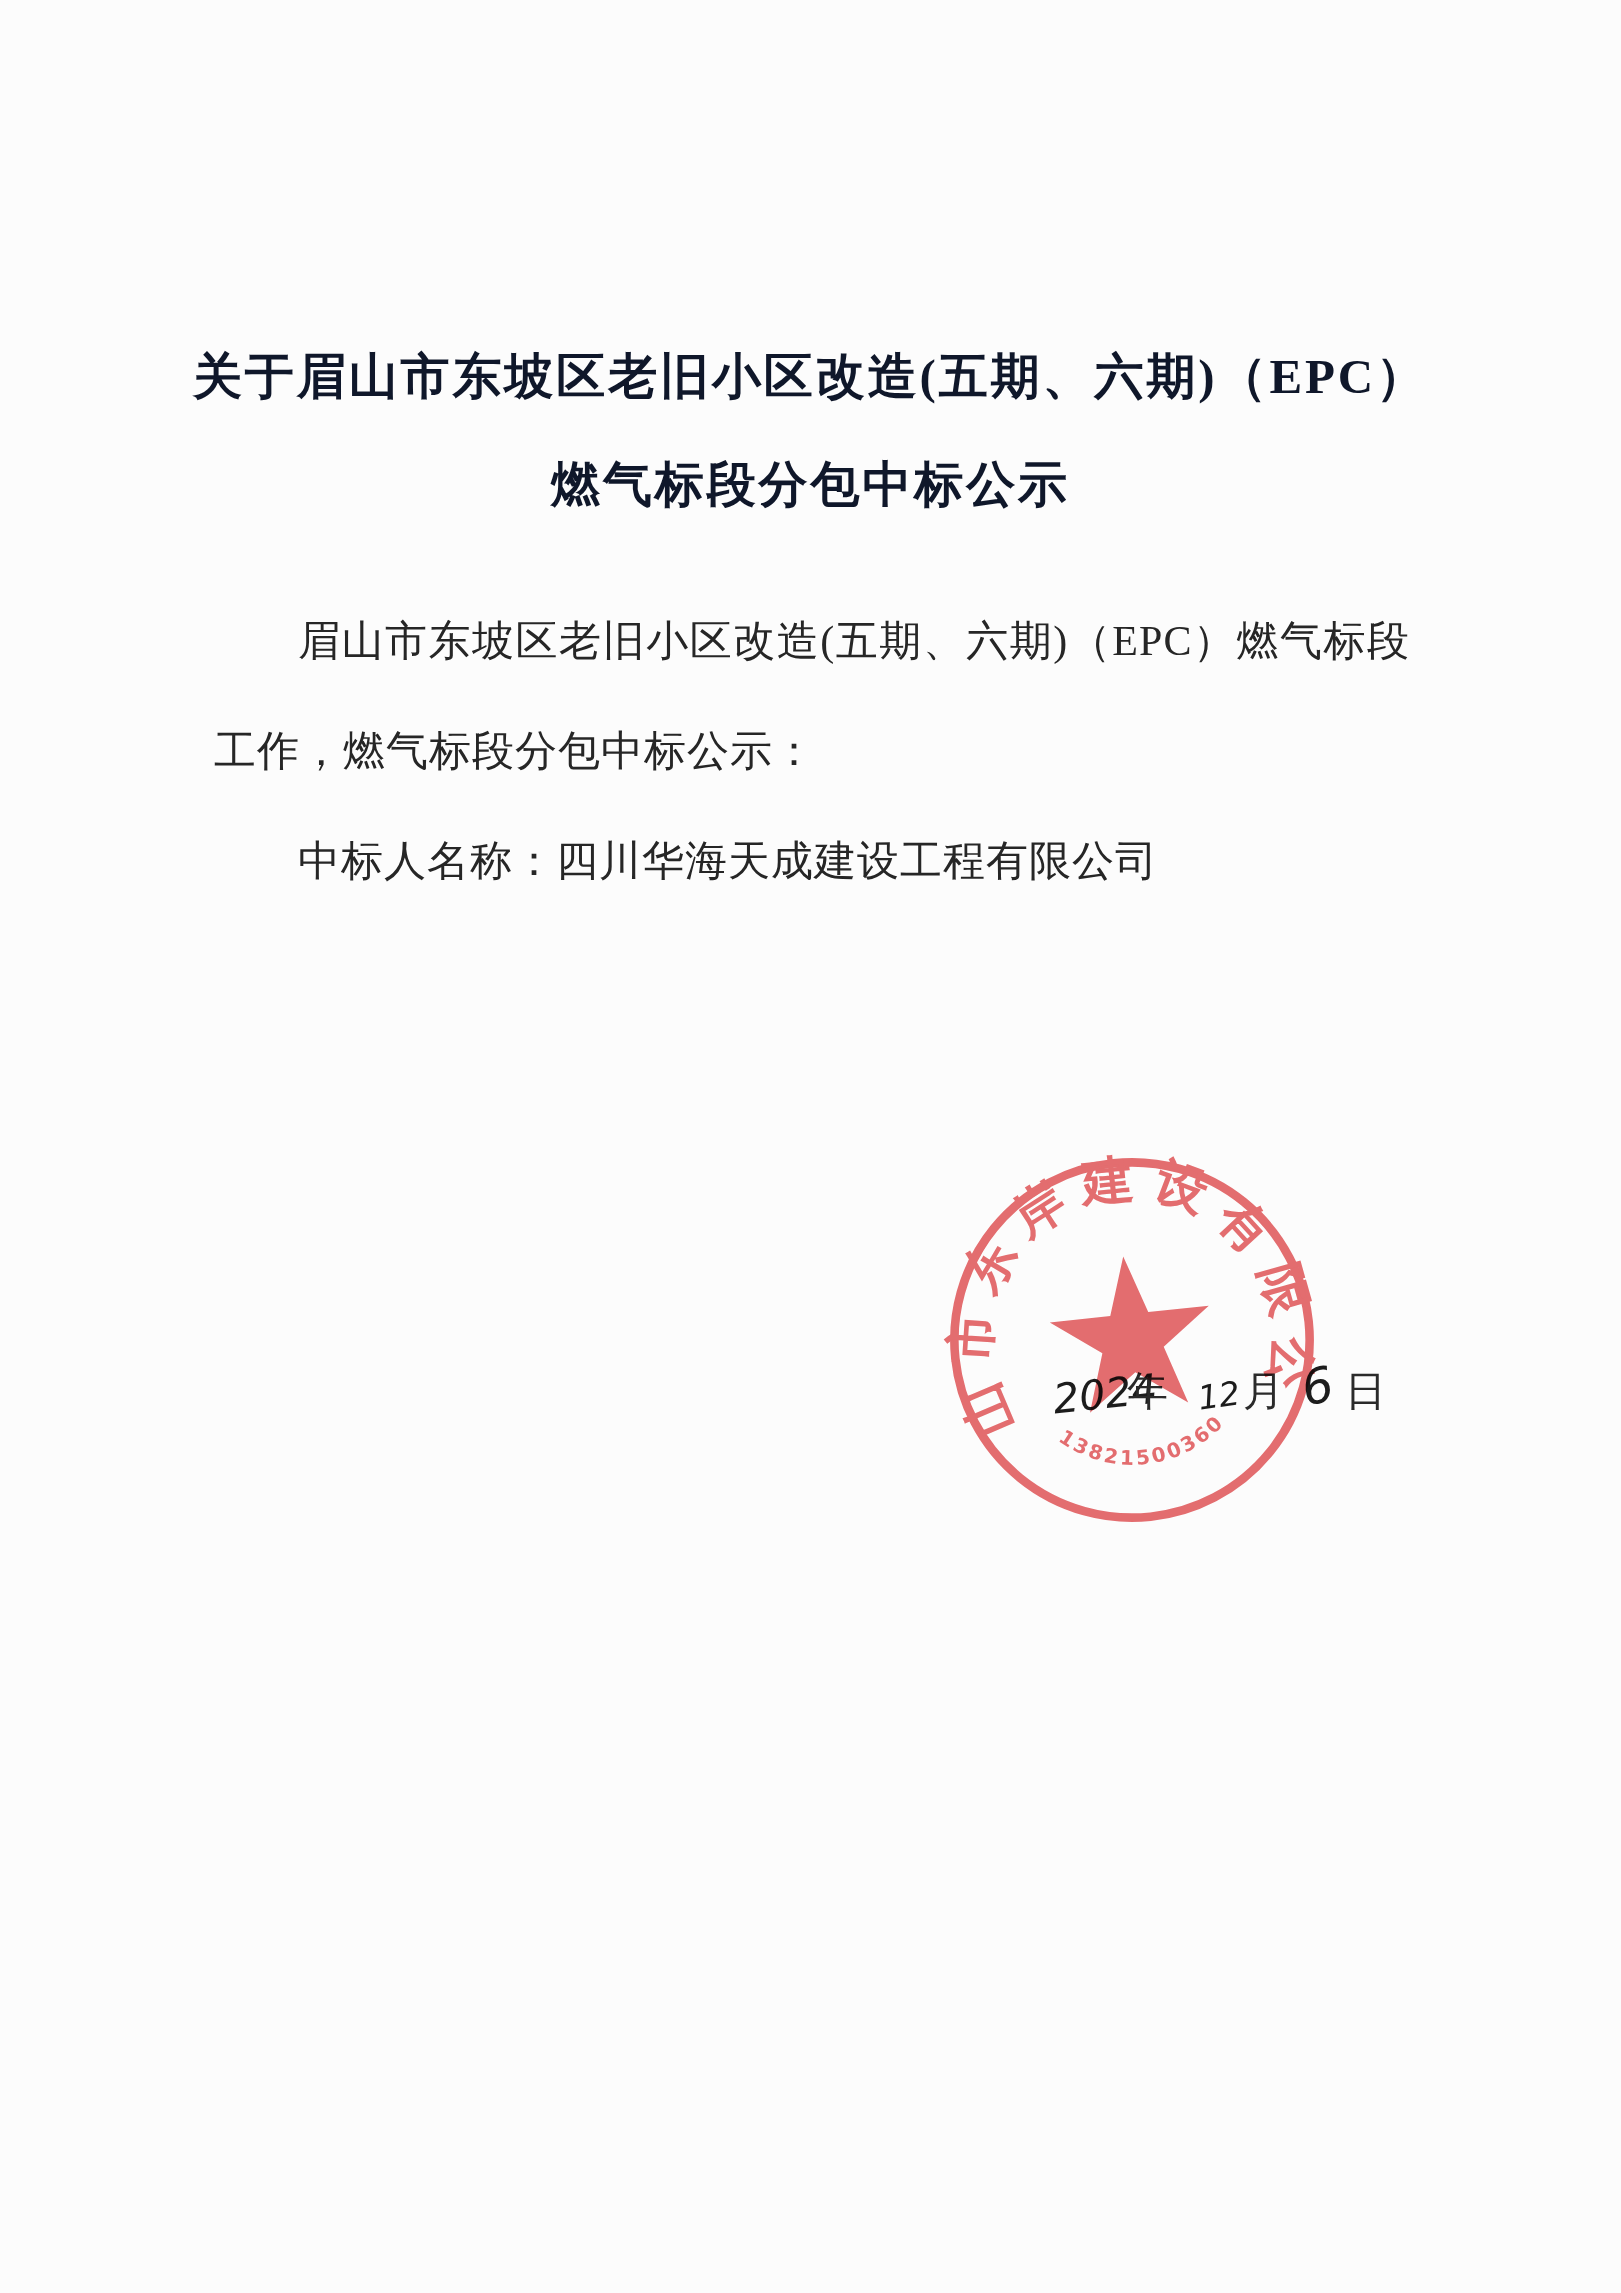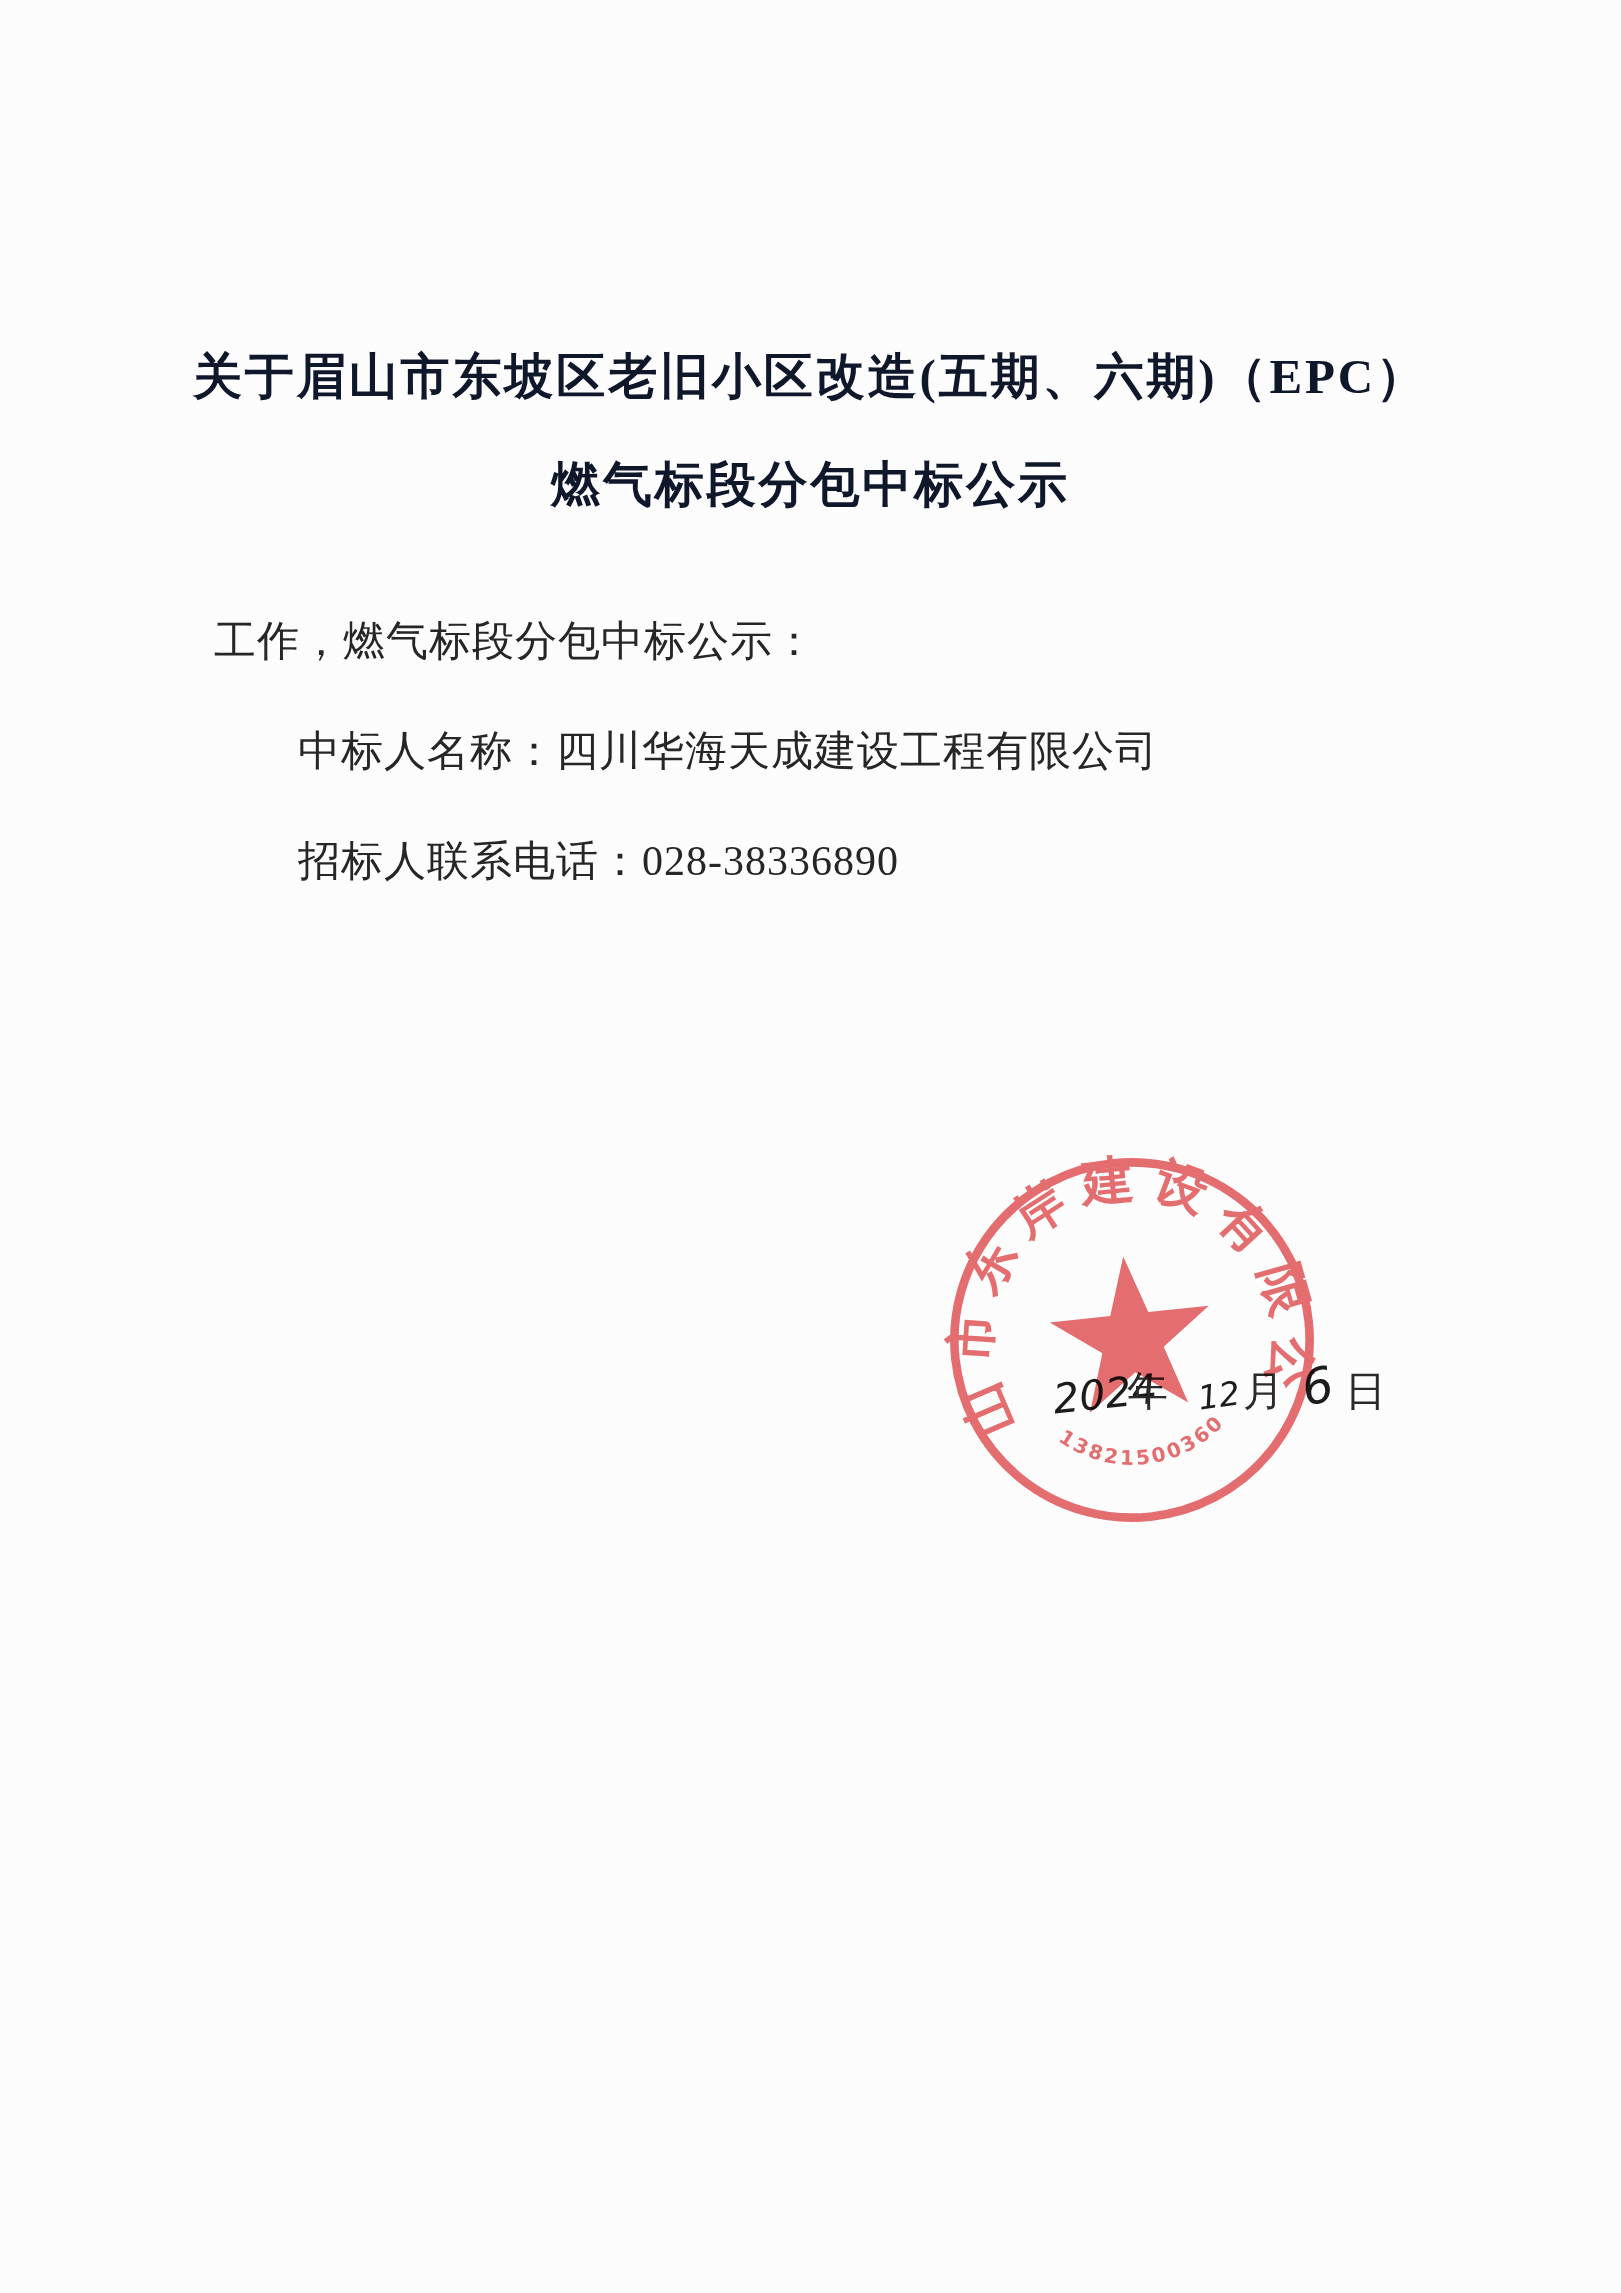--- a/index.html
+++ b/index.html
@@ -84,26 +84,24 @@
 <body>
 
 <div class="page">
 
   <div class="title-block">
     <div class="title-line">关于眉山市东坡区老旧小区改造(五期、六期)（EPC）</div>
     <div class="title-line">燃气标段分包中标公示</div>
   </div>
 
   <div class="body-block">
+    <div class="body-line justified indent">眉山市东坡区老旧小区改造(五期、六期)（EPC）燃气标段</div>
     <div class="body-line">工作，燃气标段分包中标公示：</div>
     <div class="body-line indent">
       <span>中标人名称：</span><span>四川华海天成建设工程有限公司</span>
-    </div>
-    <div class="body-line indent">
-      <span>招标人联系电话：</span><span>028-38336890</span>
     </div>
   </div>
 
 
   <span class="date-piece handwritten hw-year">2024</span>
   <span class="date-piece print-char pr-year">年</span>
   <span class="date-piece handwritten hw-month">12</span>
   <span class="date-piece print-char pr-month">月</span>
   <span class="date-piece handwritten hw-day">6</span>
   <span class="date-piece print-char pr-day">日</span>

